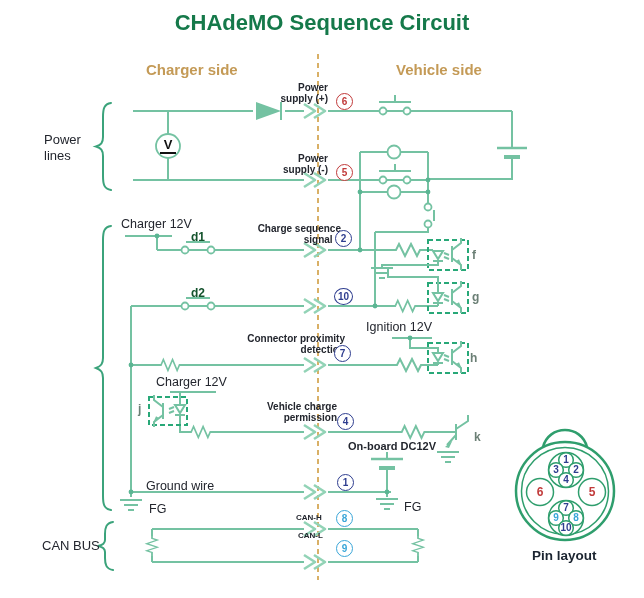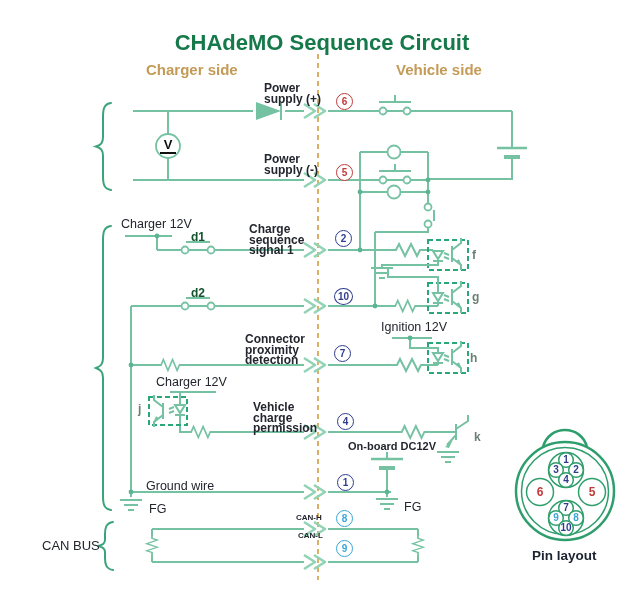--- a/index.html
+++ b/index.html
@@ -1,23 +1,23 @@
 <!DOCTYPE html>
 <html><head>
 <meta charset="utf-8">
 <style>
   html,body{margin:0;padding:0;background:#fff;}
   #stage{position:relative;width:644px;height:598px;background:#fff;overflow:hidden;
          font-family:"Liberation Sans","DejaVu Sans",sans-serif;}
   #stage svg{position:absolute;left:0;top:0;}
   .abs{position:absolute;}
-  .title{left:0;top:10px;width:644px;text-align:center;font-size:22px;font-weight:bold;color:#15794a;margin-top:20px;}
+  .title{left:0;top:10px;width:644px;text-align:center;font-size:22px;font-weight:bold;color:#15794a;}
   .side-hdr{font-size:15px;font-weight:bold;color:#c49a56;}
   .sec-label{font-size:13px;color:#23262e;line-height:16px;}
-  .line-label{font-size:12px;font-weight:600;color:#23262e;text-align:left;line-height:10.5px;}
+  .line-label{font-size:10px;font-weight:600;color:#23262e;text-align:right;line-height:10.5px;}
   .can-label{font-size:8px;font-weight:bold;color:#23262e;}
   .big-label{font-size:12.5px;color:#23262e;}
   .bold-label{font-size:11px;font-weight:bold;color:#23262e;}
   .comp-label{font-size:12px;font-weight:600;color:#6b7f75;}
   .d-label{font-size:12px;font-weight:600;color:#14532d;}
   .badge{position:absolute;width:17px;height:17px;border-radius:50%;background:#fff;
          text-align:center;line-height:16px;font-size:10px;font-weight:bold;box-sizing:border-box;}
   .badge.red{border:1.6px solid #c13a3a;color:#c13a3a;}
   .badge.navy{border:1.6px solid #2e3d8f;color:#2e3d8f;}
   .badge.blue{border:1.6px solid #3aa6d8;color:#3aa6d8;}
@@ -235,20 +235,21 @@
     <circle class="conn" cx="556" cy="518" r="7.3"></circle>
     <circle class="conn" cx="576" cy="518" r="7.3"></circle>
     <circle class="conn" cx="566" cy="528" r="7.3"></circle>
   </g>
 </svg>
 
 <div class="abs title">CHAdeMO Sequence Circuit</div>
 <div class="abs side-hdr" style="left:146px;top:61px">Charger side</div>
 <div class="abs side-hdr" style="left:396px;top:61px">Vehicle side</div>
 
+<div class="abs sec-label" style="left:44px;top:132px;width:52px">Power lines</div>
 <div class="abs sec-label" style="left:42px;top:538px;width:62px">CAN BUS</div>
 
 <div class="abs line-label" style="left:264px;top:83px;width:64px">Power supply (+)</div>
 <div class="abs line-label" style="left:264px;top:154px;width:64px">Power supply (-)</div>
 <div class="abs line-label" style="left:249px;top:224px;width:92px">Charge sequence signal 1</div>
 <div class="abs line-label" style="left:245px;top:334px;width:100px">Connector proximity detection</div>
 <div class="abs line-label" style="left:253px;top:402px;width:84px">Vehicle charge permission</div>
 <div class="abs big-label" style="left:146px;top:479px">Ground wire</div>
 <div class="abs can-label" style="left:296px;top:513px;width:36px">CAN-H</div>
 <div class="abs can-label" style="left:298px;top:531px;width:36px">CAN-L</div>
@@ -258,21 +259,21 @@
 <span class="badge navy" style="left:335px;top:230px">2</span>
 <span class="badge navy" style="left:334px;top:288px;width:19px">10</span>
 <span class="badge navy" style="left:334px;top:345px">7</span>
 <span class="badge navy" style="left:337px;top:413px">4</span>
 <span class="badge navy" style="left:337px;top:474px">1</span>
 <span class="badge blue" style="left:336px;top:510px">8</span>
 <span class="badge blue" style="left:336px;top:540px">9</span>
 
 <div class="abs big-label" style="left:121px;top:217px">Charger 12V</div>
 <div class="abs big-label" style="left:156px;top:375px">Charger 12V</div>
-<div class="abs big-label" style="left:381px;top:320px">Ignition 12V</div>
+<div class="abs big-label" style="left:366px;top:320px">Ignition 12V</div>
 <div class="abs bold-label" style="left:348px;top:440px">On-board DC12V</div>
 <div class="abs big-label" style="left:149px;top:502px">FG</div>
 <div class="abs big-label" style="left:404px;top:500px">FG</div>
 
 <div class="abs vmeter" style="left:160px;top:138px;width:16px">V</div>
 <div class="abs d-label" style="left:191px;top:230px">d1</div>
 <div class="abs d-label" style="left:191px;top:286px">d2</div>
 <div class="abs comp-label" style="left:472px;top:248px">f</div>
 <div class="abs comp-label" style="left:472px;top:290px">g</div>
 <div class="abs comp-label" style="left:470px;top:351px">h</div>

